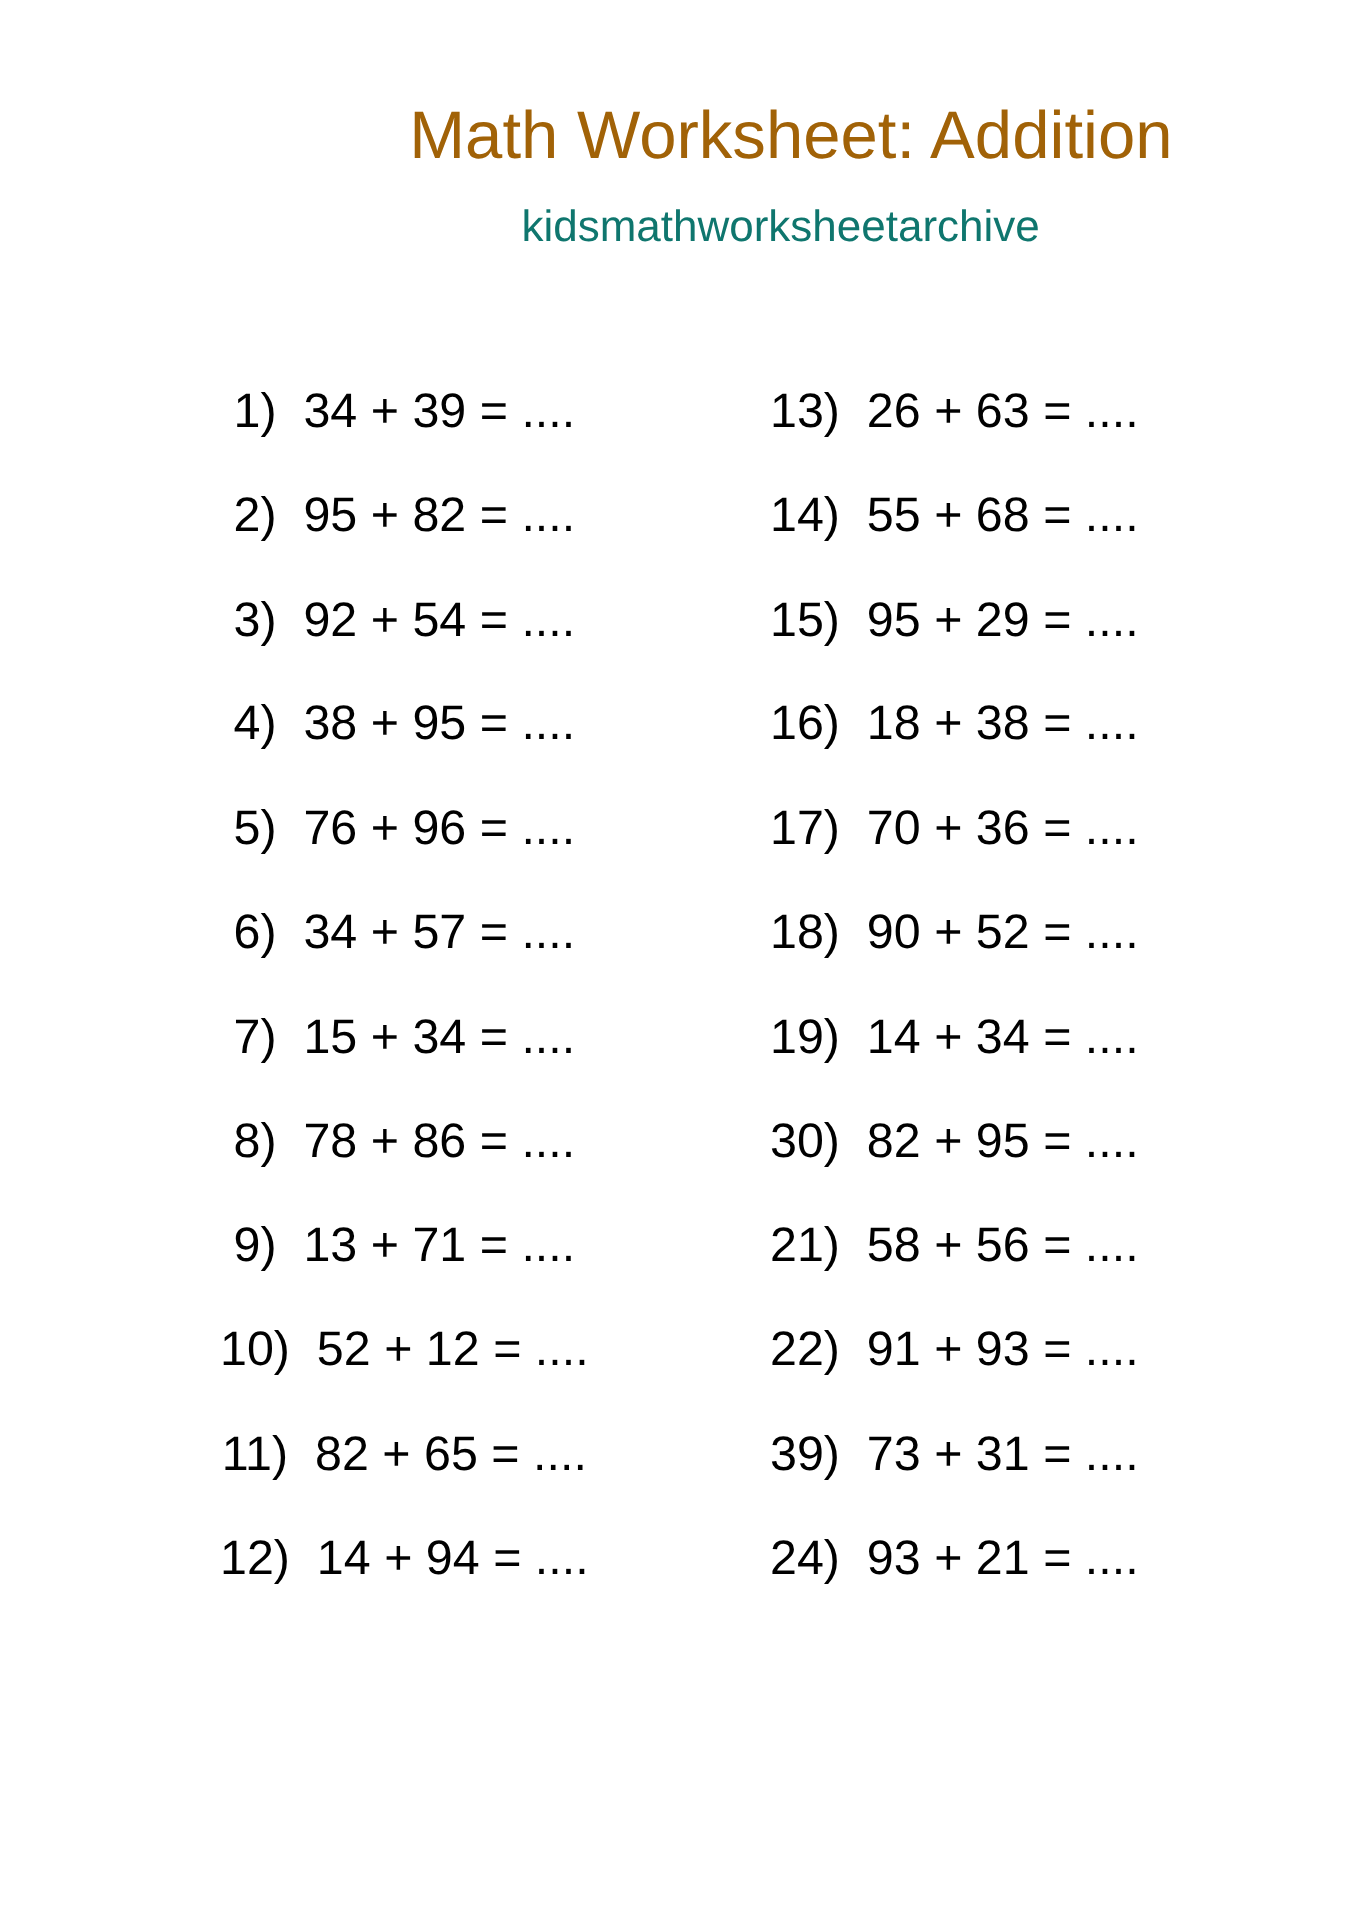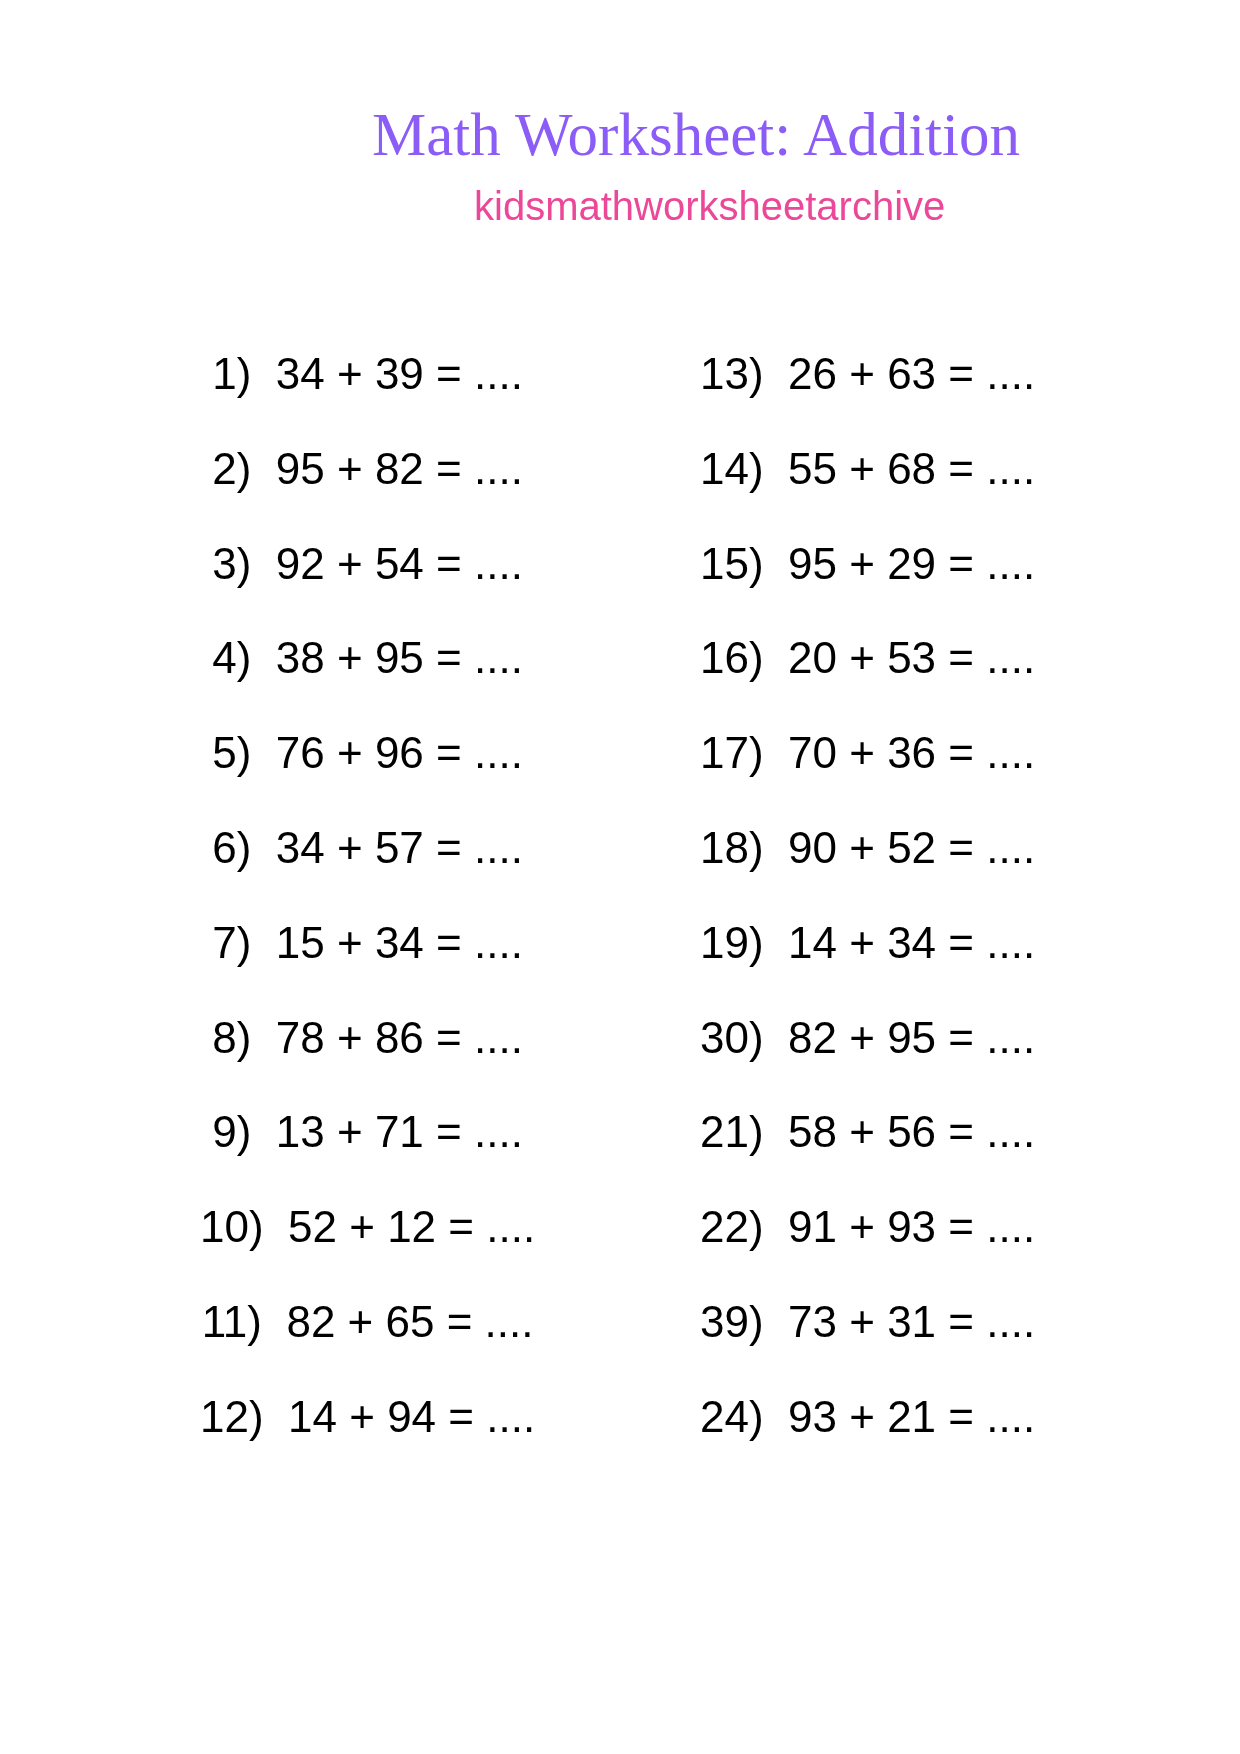--- a/index.html
+++ b/index.html
@@ -1,21 +1,21 @@
 <!DOCTYPE html>
 <html><head>
 <meta charset="utf-8">
 <style>
   html, body { margin: 0; padding: 0; background: #ffffff; }
   body { width: 1240px; height: 1754px; position: relative; overflow: hidden;
          font-family: "Liberation Sans", sans-serif; color: #000; }
-  .title { position: absolute; left: 372px; top: 100px; font-size: 61px; line-height: 70px;
-           white-space: nowrap; color: #8b5cf6; font-family: Liberation Serif, serif; }
+  .title { position: absolute; left: 372px; top: 88px; font-size: 61px; line-height: 70px;
+           white-space: nowrap; color: #a16207; }
   .subtitle { position: absolute; left: 474px; top: 182px; font-size: 40px; line-height: 48px;
-              white-space: nowrap; color: #ec4899; }
+              white-space: nowrap; color: #0f766e; }
   .col { position: absolute; top: 348px; text-align: center; }
   .col.left { left: 200px; }
   .col.right { left: 700px; }
   .problem { height: 94.8px; font-size: 44px; line-height: 52px; white-space: pre; }
   .num { display: inline; }
 </style>
 </head>
 <body>
 
 <div class="title">Math Worksheet: Addition</div>
@@ -33,21 +33,21 @@
   <div class="problem"><span class="num">9)</span>  <span>13 + 71 = ....</span></div>
   <div class="problem"><span class="num">10)</span>  <span>52 + 12 = ....</span></div>
   <div class="problem"><span class="num">11)</span>  <span>82 + 65 = ....</span></div>
   <div class="problem"><span class="num">12)</span>  <span>14 + 94 = ....</span></div>
 </div>
 
 <div class="col right">
   <div class="problem"><span class="num">13)</span>  <span>26 + 63 = ....</span></div>
   <div class="problem"><span class="num">14)</span>  <span>55 + 68 = ....</span></div>
   <div class="problem"><span class="num">15)</span>  <span>95 + 29 = ....</span></div>
-  <div class="problem"><span class="num">16)</span>  <span>20 + 53 = ....</span></div>
+  <div class="problem"><span class="num">16)</span>  <span>18 + 38 = ....</span></div>
   <div class="problem"><span class="num">17)</span>  <span>70 + 36 = ....</span></div>
   <div class="problem"><span class="num">18)</span>  <span>90 + 52 = ....</span></div>
   <div class="problem"><span class="num">19)</span>  <span>14 + 34 = ....</span></div>
   <div class="problem"><span class="num">30)</span>  <span>82 + 95 = ....</span></div>
   <div class="problem"><span class="num">21)</span>  <span>58 + 56 = ....</span></div>
   <div class="problem"><span class="num">22)</span>  <span>91 + 93 = ....</span></div>
   <div class="problem"><span class="num">39)</span>  <span>73 + 31 = ....</span></div>
   <div class="problem"><span class="num">24)</span>  <span>93 + 21 = ....</span></div>
 </div>
 

